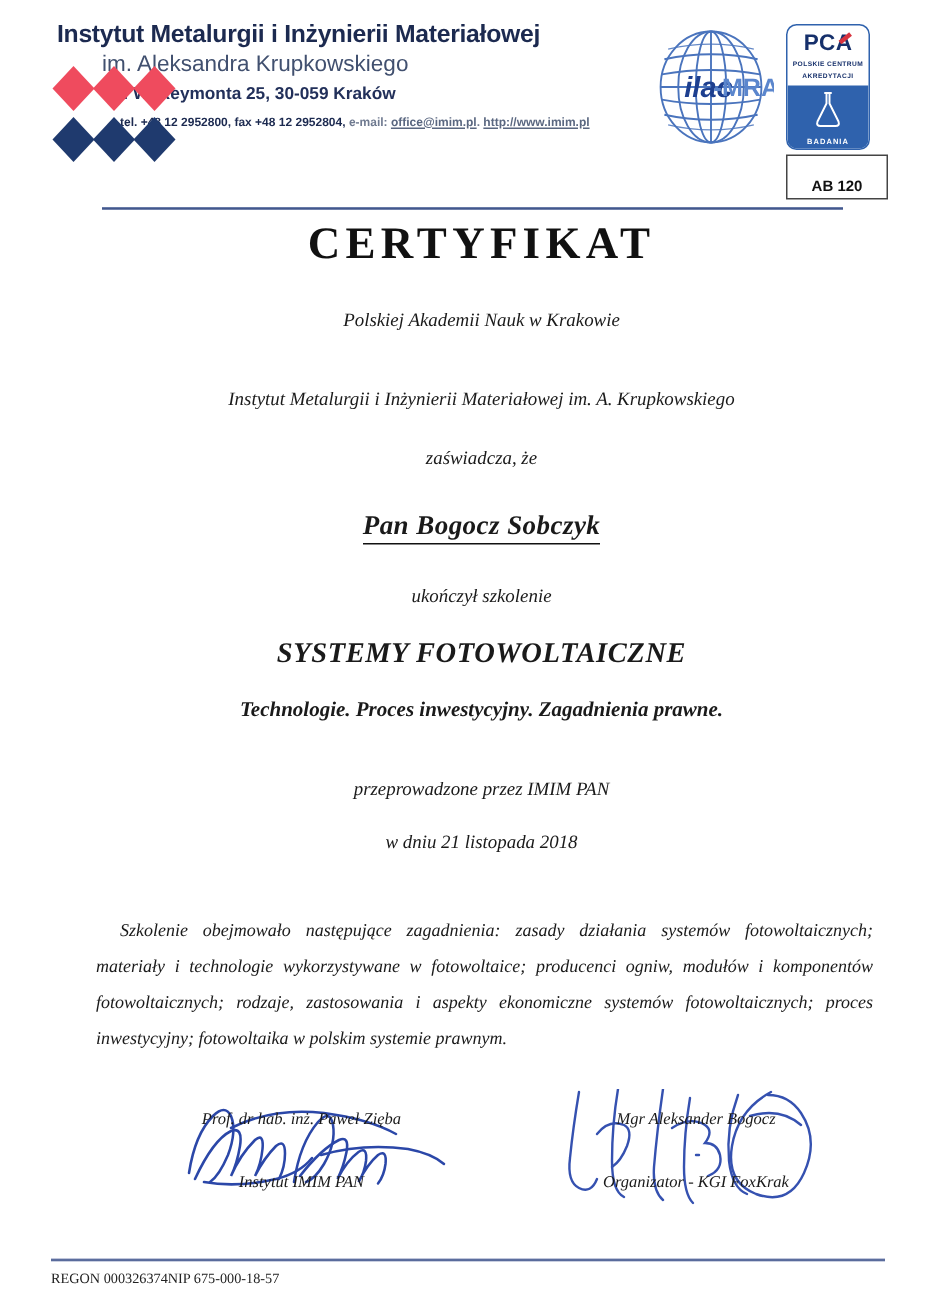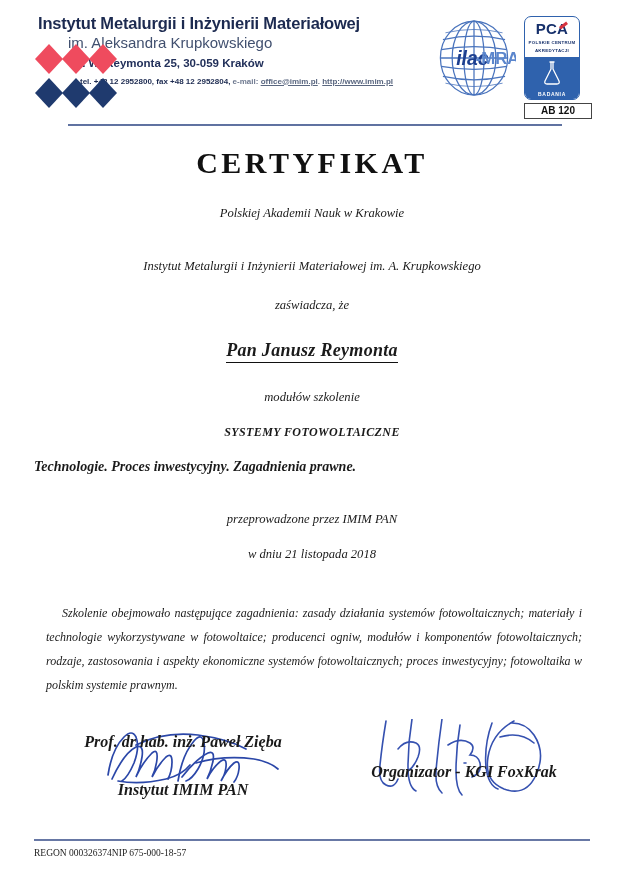--- a/index.html
+++ b/index.html
@@ -154,33 +154,33 @@
     letter-spacing: 0.7px;
     margin-top: 1px;
   }
   .ab-box {
     margin-top: 3px;
     border: 1px solid #444;
     font-family: "Liberation Sans", "DejaVu Sans", sans-serif;
     font-size: 10px;
     font-weight: bold;
     color: #111;
-    padding: 1px 0 2px;
+    padding: 15px 0 2px;
     background: #fff;
   }
 
   .rule {
     height: 2px;
     background: linear-gradient(to bottom, #7b8cb5 0%, #3d5288 55%, #8f9cc0 100%);
     margin: 5px 30px 0 34px;
   }
 
   
   .sheet {
-    padding: 0 30px 0 34px;
+    padding: 0 30px 0 52px;
   }
   .cert-title {
     text-align: center;
     font-size: 30px;
     font-weight: bold;
     letter-spacing: 3.5px;
     margin-top: 34px;
     font-family: "Liberation Serif", "DejaVu Serif", serif;
     color: #111;
   }
@@ -204,27 +204,27 @@
     font-style: italic;
     border-bottom: 1.6px solid #111;
     padding-bottom: 2px;
     letter-spacing: 0.3px;
   }
 
   .l-ukon { margin-top: 30px; }
   .course-main {
     text-align: center;
     margin-top: 22px;
-    font-size: 12px;
+    font-size: 19px;
     font-weight: bold;
     font-style: italic;
     letter-spacing: 0.4px;
   }
   .course-sub {
-    text-align: left;
+    text-align: center;
     margin-top: 19px;
     font-size: 14px;
     font-weight: bold;
     font-style: italic;
   }
   .l-prz { margin-top: 38px; }
   .l-dat { margin-top: 22px; }
 
   .desc {
     margin: 40px 8px 0 12px;
@@ -242,22 +242,22 @@
     margin: 36px 26px 0 44px;
     position: relative;
   }
   .sig {
     position: relative;
     width: 210px;
     text-align: center;
   }
   .sig-right { width: 200px; }
   .sig-name, .sig-role {
-    font-size: 16px;
-    font-weight: bold;
+    font-size: 11px;
+    font-weight: normal;
     font-style: italic;
     position: relative;
     z-index: 3;
     white-space: nowrap;
   }
   .sig-role { margin-top: 30px; }
   .sig-ink {
     position: absolute;
     left: 0;
     top: -14px;
@@ -373,24 +373,24 @@
 
 <div class="sheet">
 
   <div class="cert-title">CERTYFIKAT</div>
 
   <div class="ctr l-pan">Polskiej Akademii Nauk w Krakowie</div>
   <div class="ctr l-inst">Instytut Metalurgii i Inżynierii Materiałowej im. A. Krupkowskiego</div>
   <div class="ctr l-zas">zaświadcza, że</div>
 
   <div class="recipient">
-    <span>Pan Janusz Reymonta</span>
+    <span>Pan Bogocz Sobczyk</span>
   </div>
 
-  <div class="ctr l-ukon">modułów szkolenie</div>
+  <div class="ctr l-ukon">ukończył szkolenie</div>
 
   <div class="course-main">SYSTEMY FOTOWOLTAICZNE</div>
   <div class="course-sub">Technologie. Proces inwestycyjny. Zagadnienia prawne.</div>
 
   <div class="ctr l-prz">przeprowadzone przez IMIM PAN</div>
   <div class="ctr l-dat">w dniu 21 listopada 2018</div>
 
   <div class="desc">Szkolenie obejmowało następujące zagadnienia: zasady działania systemów fotowoltaicznych; materiały i technologie wykorzystywane w fotowoltaice; producenci ogniw, modułów i komponentów fotowoltaicznych; rodzaje, zastosowania i aspekty ekonomiczne systemów fotowoltaicznych; proces inwestycyjny; fotowoltaika w polskim systemie prawnym.</div>
 
   <div class="sigs">
@@ -419,20 +419,21 @@
           <path d="M34 30 Q42 20 52 24 Q58 27 54 38 Q50 48 44 52"></path>
           <path d="M78 0 Q74 28 72 52 Q71 68 78 74"></path>
           <path d="M96 6 Q92 30 92 52 Q92 70 98 76"></path>
           <path d="M84 26 Q96 18 106 24 Q112 28 106 36 Q114 36 116 44 Q118 54 108 58"></path>
           <path d="M128 4 Q120 26 122 48 Q124 66 134 70"></path>
           <path d="M150 2 Q128 14 124 38 Q120 62 140 70 Q162 78 172 56 Q182 34 170 16 Q162 4 148 4"></path>
           <path d="M136 18 Q156 12 170 24"></path>
           <path d="M100 44 L102 44"></path>
         </g>
       </svg>
+      <div class="sig-name">Mgr Aleksander Bogocz</div>
       <div class="sig-role">Organizator - KGI FoxKrak</div>
     </div>
 
   </div>
 
 </div>
 
 <div class="footer">
   <div class="footer-rule"></div>
   <div class="footer-row">

